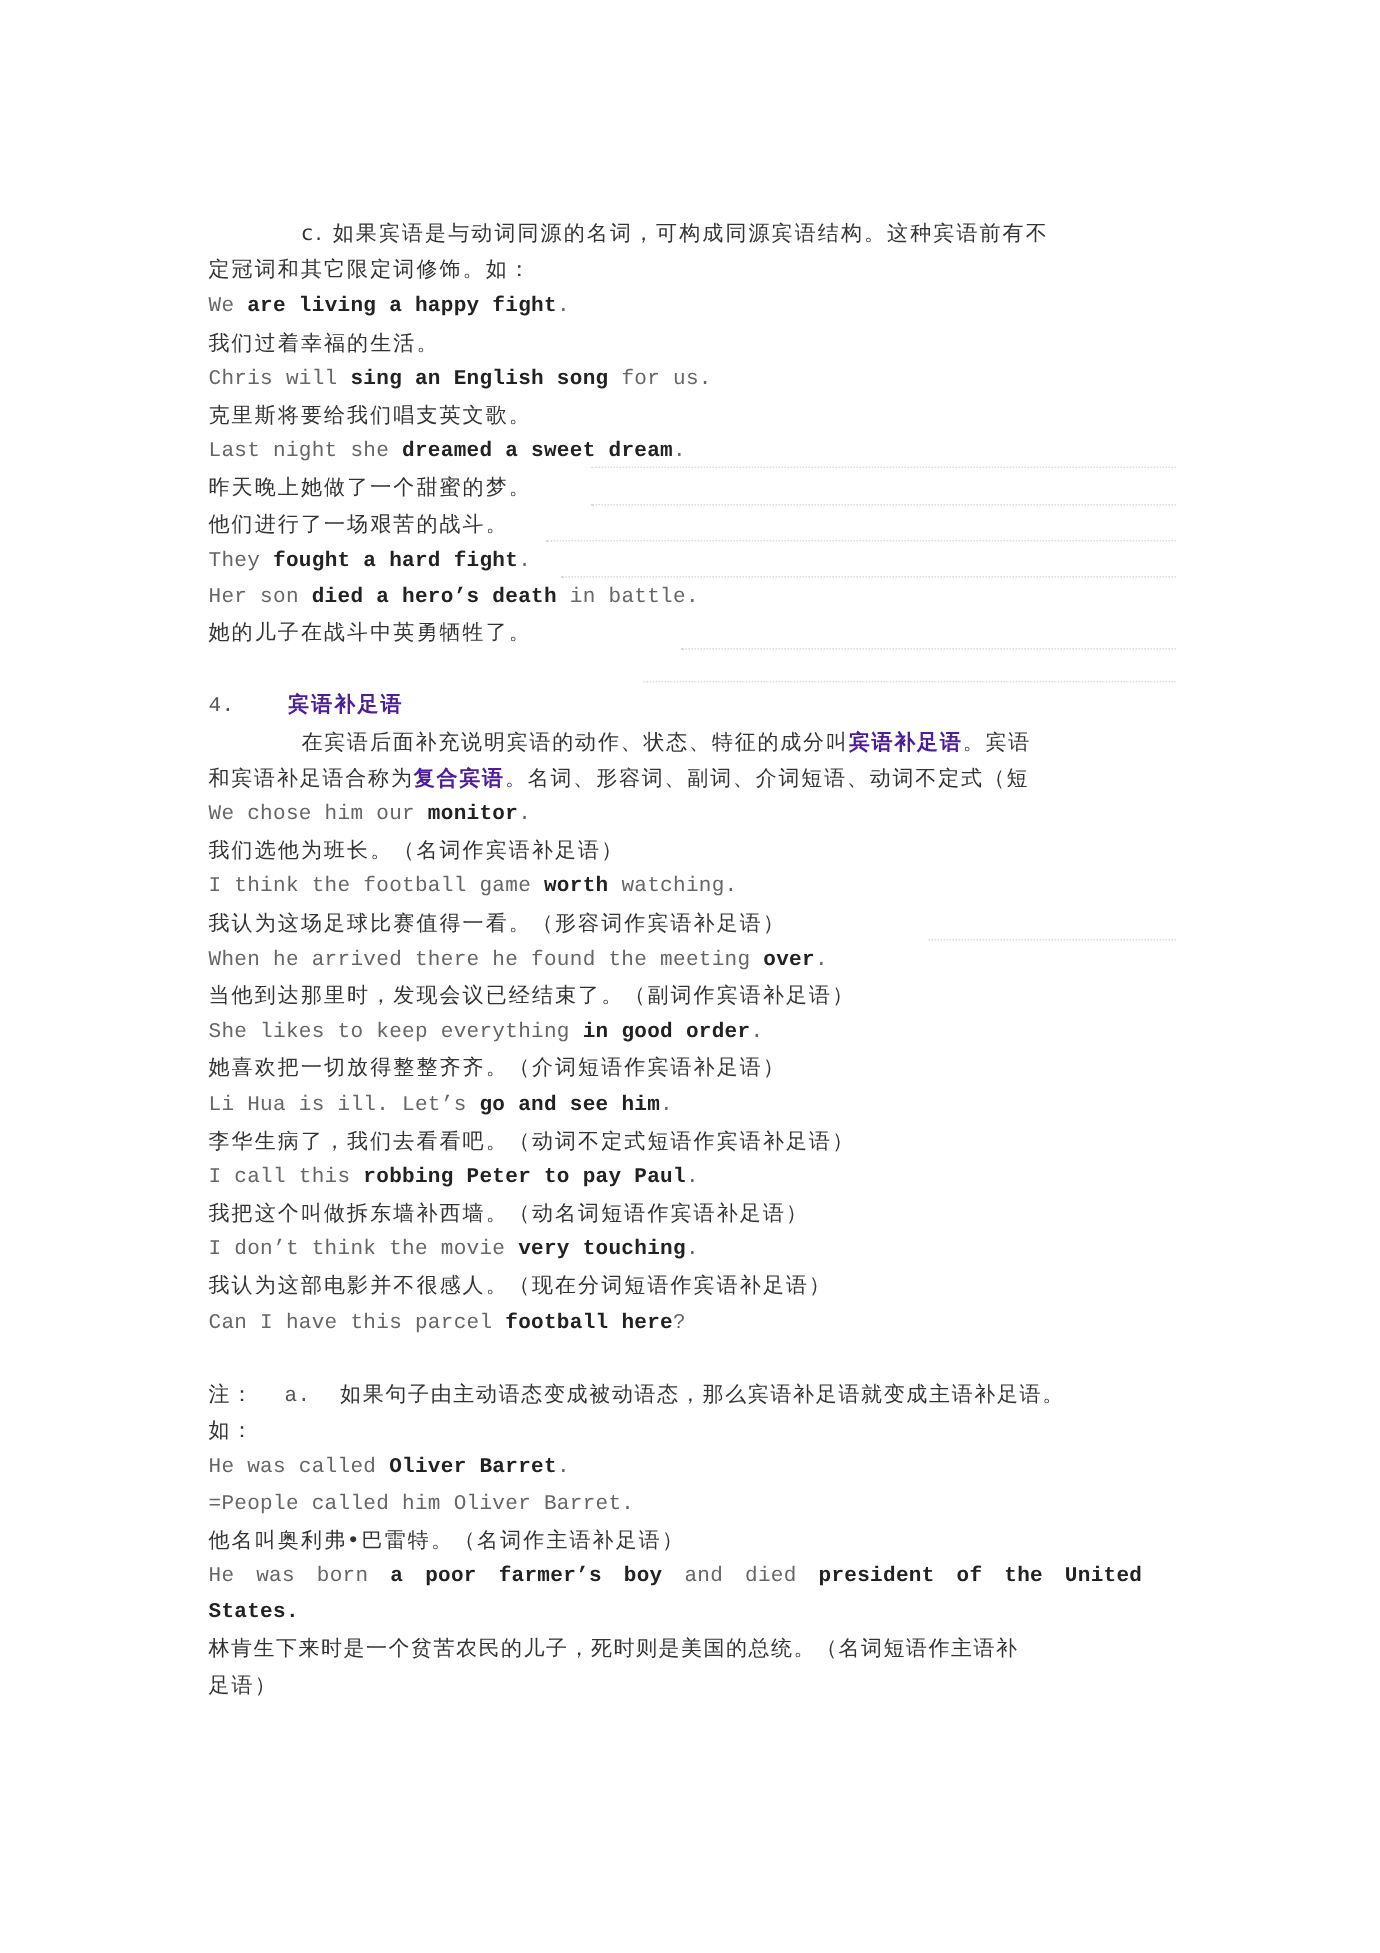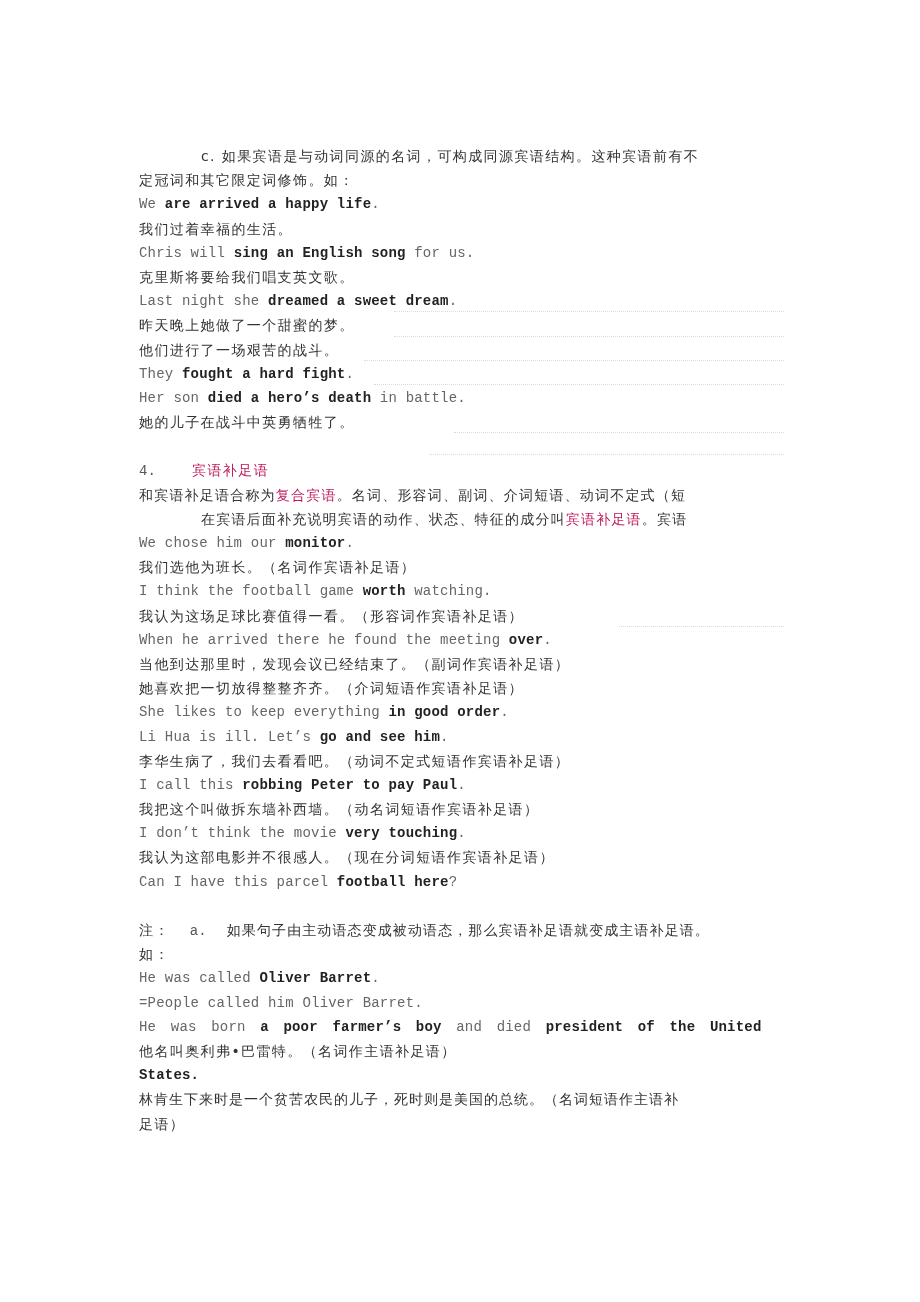--- a/index.html
+++ b/index.html
@@ -3,39 +3,39 @@
   <meta charset="utf-8">
   <style>
     html, body { margin: 0; padding: 0; background: #ffffff; }
     body { width: 920px; height: 1302px; position: relative; overflow: hidden;
       font-family: "DejaVu Serif", "Liberation Serif", serif; color: #222; }
     .page { position: absolute; left: 139px; top: 124px; width: 645px; margin-top: 20px; }
     .line { position: relative; height: 24.2px; line-height: 24.2px; font-size: 14px; white-space: nowrap; }
     .mono { font-family: "Liberation Mono", "DejaVu Sans Mono", monospace; font-size: 14px; color: #666; letter-spacing: 0.2px; }
     .mono b { color: #222; font-weight: bold; }
     .zh { font-family: "DejaVu Sans", sans-serif; font-size: 14px; color: #333; letter-spacing: 1.4px; }
-    .zh b { color: #be185d; font-weight: normal; }
+    .zh b { color: #4c1d95; font-weight: bold; }
     .indent { padding-left: 62px; }
     .dots { position: absolute; right: 0; bottom: 1px; height: 0; border-bottom: 1px dotted #e0d8e0; }
     .blank { height: 24.2px; }
   </style>
 </head>
 <body>
 
 <div class="page">
 
   <div class="line zh indent">
     <span>c.   如果宾语是与动词同源的名词，可构成同源宾语结构。这种宾语前有不</span>
   </div>
   <div class="line zh">
     <span>定冠词和其它限定词修饰。如：</span>
   </div>
 
   <div>
-    <div class="line mono"><span>We  </span><b>are arrived a happy life</b><span>.</span></div>
+    <div class="line mono"><span>We  </span><b>are living a happy fight</b><span>.</span></div>
     <div class="line zh"><span>我们过着幸福的生活。</span></div>
 
     <div class="line mono"><span>Chris will  </span><b>sing an English song</b><span>  for us.</span></div>
     <div class="line zh"><span>克里斯将要给我们唱支英文歌。</span></div>
 
     <div class="line mono"><span>Last night she  </span><b>dreamed a sweet dream</b><span>.</span><i class="dots" style="width:390px"></i></div>
     <div class="line zh"><span>昨天晚上她做了一个甜蜜的梦。</span><i class="dots" style="width:390px"></i></div>
 
     <div class="line zh"><span>他们进行了一场艰苦的战斗。</span><i class="dots" style="width:420px"></i></div>
     <div class="line mono"><span>They  </span><b>fought a hard fight</b><span>.</span><i class="dots" style="width:410px"></i></div>
@@ -45,39 +45,39 @@
   </div>
 
   <div class="blank">
       <i class="dots" style="width:355px;position:relative;display:block;margin-left:auto;top:20px"></i>
     </div>
 
   <div class="line zh">
     <span class="mono" style="color:#555">4.</span>
     <b style="margin-left:30px">宾语补足语</b>
   </div>
+  <div class="line zh indent" style="letter-spacing:1.2px">
+    <span>在宾语后面补充说明宾语的动作、状态、特征的成分叫</span><b>宾语补足语</b><span>。宾语</span>
+  </div>
   <div class="line zh" style="letter-spacing:1.2px">
     <span>和宾语补足语合称为</span><b>复合宾语</b><span>。名词、形容词、副词、介词短语、动词不定式（短</span>
-  </div>
-  <div class="line zh indent" style="letter-spacing:1.2px">
-    <span>在宾语后面补充说明宾语的动作、状态、特征的成分叫</span><b>宾语补足语</b><span>。宾语</span>
   </div>
 
   <div>
     <div class="line mono"><span>We chose him our  </span><b>monitor</b><span>.</span></div>
     <div class="line zh"><span>我们选他为班长。（名词作宾语补足语）</span></div>
 
     <div class="line mono"><span>I think the football game  </span><b>worth</b><span>  watching.</span></div>
     <div class="line zh"><span>我认为这场足球比赛值得一看。（形容词作宾语补足语）</span><i class="dots" style="width:165px"></i></div>
 
     <div class="line mono"><span>When he arrived there he found the meeting  </span><b>over</b><span>.</span></div>
     <div class="line zh"><span>当他到达那里时，发现会议已经结束了。（副词作宾语补足语）</span></div>
 
+    <div class="line mono"><span>She likes to keep everything  </span><b>in good order</b><span>.</span></div>
     <div class="line zh"><span>她喜欢把一切放得整整齐齐。（介词短语作宾语补足语）</span></div>
-    <div class="line mono"><span>She likes to keep everything  </span><b>in good order</b><span>.</span></div>
 
     <div class="line mono"><span>Li Hua is ill. Let’s  </span><b>go and see him</b><span>.</span></div>
     <div class="line zh"><span>李华生病了，我们去看看吧。（动词不定式短语作宾语补足语）</span></div>
 
     <div class="line mono"><span>I call this  </span><b>robbing Peter to pay Paul</b><span>.</span></div>
     <div class="line zh"><span>我把这个叫做拆东墙补西墙。（动名词短语作宾语补足语）</span></div>
 
     <div class="line mono"><span>I don’t think the movie  </span><b>very touching</b><span>.</span></div>
     <div class="line zh"><span>我认为这部电影并不很感人。（现在分词短语作宾语补足语）</span></div>
 
@@ -88,20 +88,20 @@
 
   <div class="line zh">
     <span>注：</span>
     <span class="mono" style="margin-left:14px;color:#555">a.</span>
     <span style="margin-left:14px;letter-spacing:1.1px">如果句子由主动语态变成被动语态，那么宾语补足语就变成主语补足语。</span>
   </div>
   <div class="line zh"><span>如：</span></div>
 
   <div class="line mono"><span>He was called  </span><b>Oliver Barret</b><span>.</span></div>
   <div class="line mono"><span>=People called him Oliver Barret.</span></div>
+  <div class="line zh"><span>他名叫奥利弗•巴雷特。（名词作主语补足语）</span></div>
+
   <div class="line mono" style="word-spacing:6px"><span>He was born  </span><b>a poor farmer’s boy</b><span>  and died  </span><b>president of the United</b></div>
-
-  <div class="line zh"><span>他名叫奥利弗•巴雷特。（名词作主语补足语）</span></div>
   <div class="line mono"><b>States.</b></div>
   <div class="line zh" style="letter-spacing:1.0px"><span>林肯生下来时是一个贫苦农民的儿子，死时则是美国的总统。（名词短语作主语补</span></div>
   <div class="line zh"><span>足语）</span></div>
 
 </div>
 
 </body></html>

